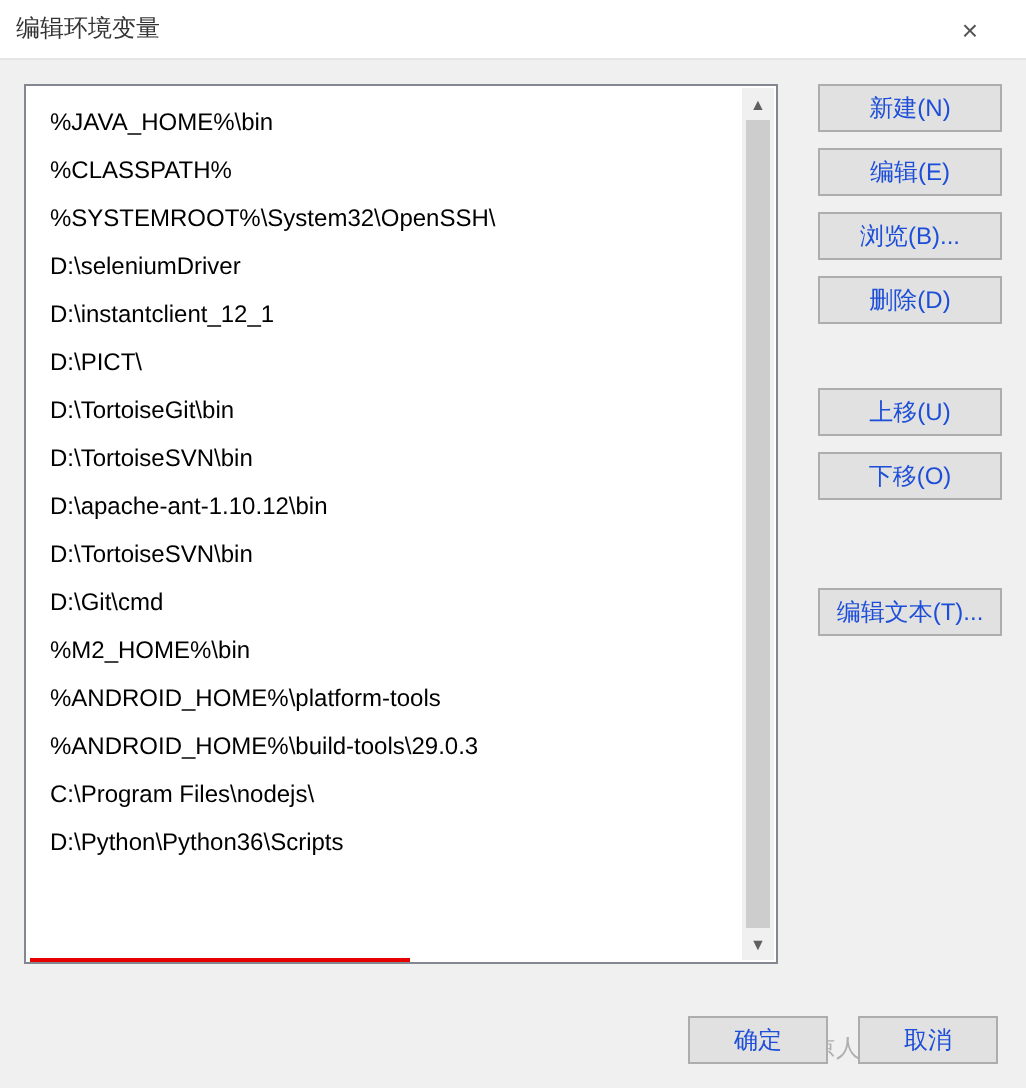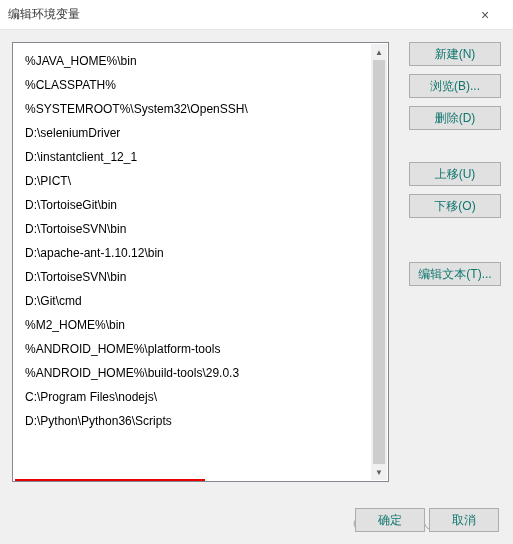--- a/index.html
+++ b/index.html
@@ -96,31 +96,31 @@
     flex-direction: column;
     gap: 8px;
   }
   .side .spacer-sm { height: 16px; }
   .side .spacer-lg { height: 28px; }
   button.winbtn {
     height: 24px;
     border: 1px solid #adadad;
     background: #e1e1e1;
     font: inherit;
-    color: #0f766e;
+    color: #1d4ed8;
     padding: 0 4px;
     cursor: pointer;
     text-align: center;
   }
   .footer {
     position: absolute;
     bottom: 12px;
     right: 14px;
     display: flex;
-    gap: 4px;
+    gap: 15px;
     align-items: center;
   }
   .footer button.winbtn { width: 70px; }
   .watermark {
     position: absolute;
     bottom: 11px;
     right: 70px;
     font-size: 12px;
     color: rgba(120,120,120,0.55);
     letter-spacing: 0.5px;
@@ -164,20 +164,21 @@
       <div class="arrow">▲</div>
       <div class="track">
         <div class="thumb"></div>
       </div>
       <div class="arrow">▼</div>
     </div>
   </div>
 
   <div class="side">
     <button class="winbtn">新建(N)</button>
+    <button class="winbtn">编辑(E)</button>
     <button class="winbtn">浏览(B)...</button>
     <button class="winbtn">删除(D)</button>
     <div class="spacer-sm"></div>
     <button class="winbtn">上移(U)</button>
     <button class="winbtn">下移(O)</button>
     <div class="spacer-lg"></div>
     <button class="winbtn">编辑文本(T)...</button>
   </div>
 </div>
 

